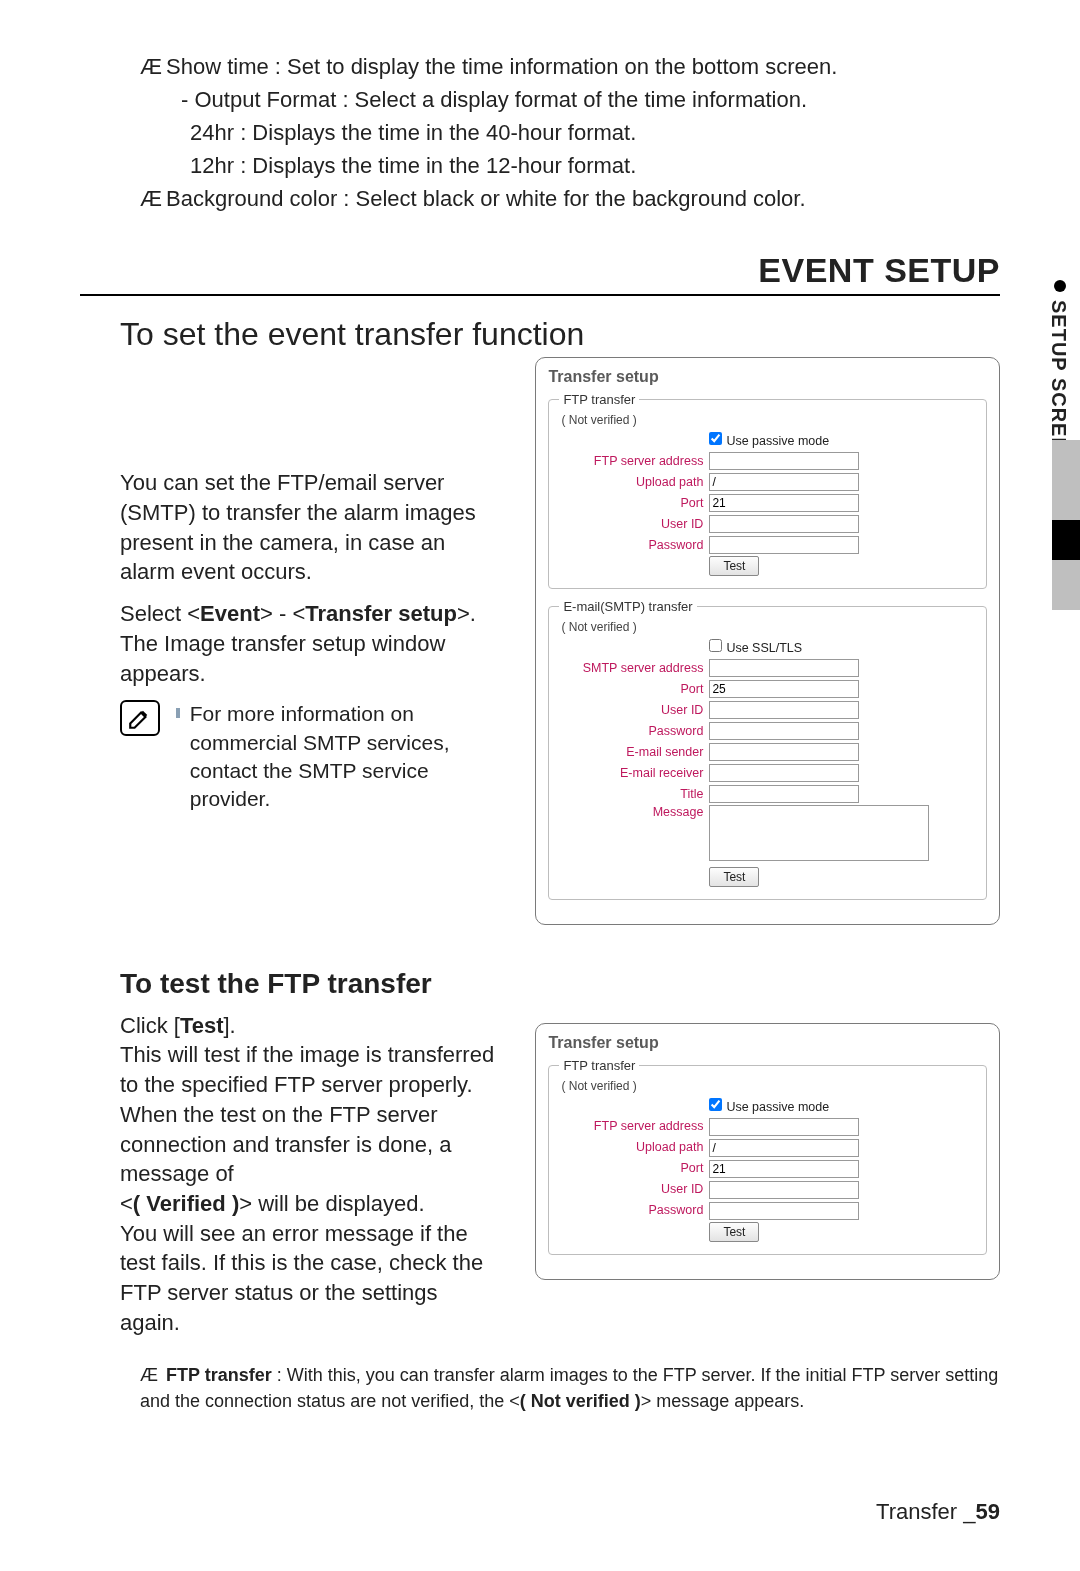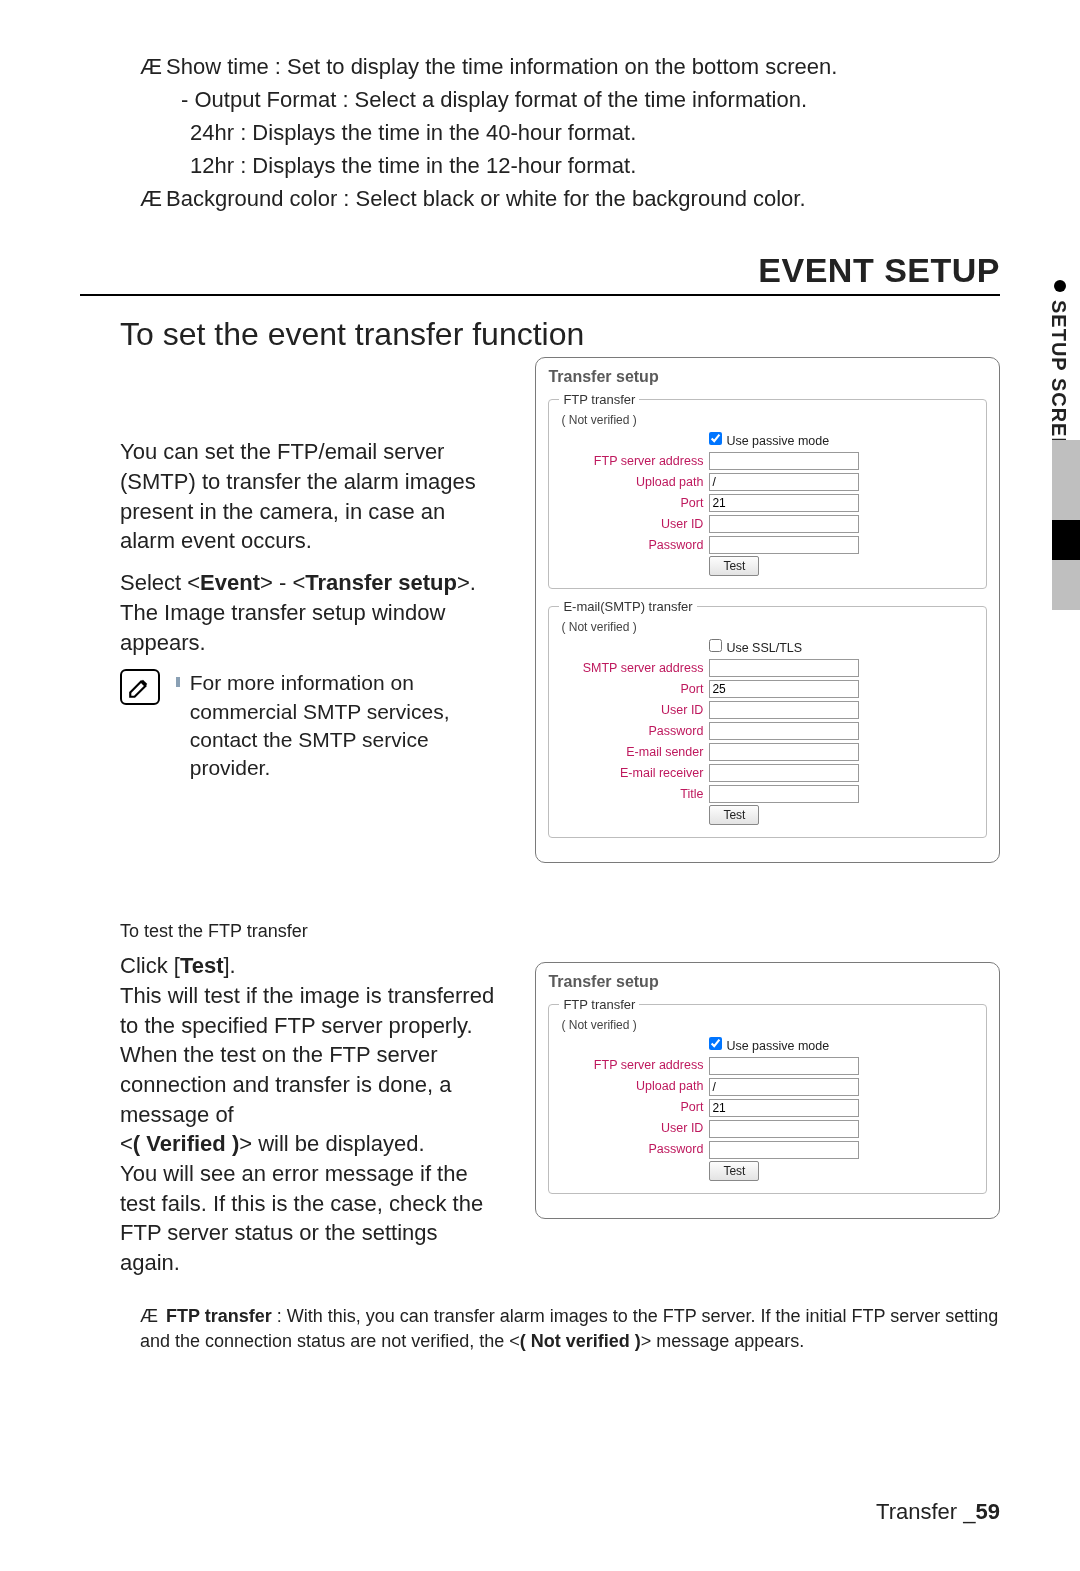--- a/index.html
+++ b/index.html
@@ -10,21 +10,21 @@
   .sub { margin-left: 41px; }
   .subsub { margin-left: 50px; }
   h1.event-setup { font-size: 34px; font-weight: bold; margin-top: 36px; border-bottom: 2px solid #000; padding-bottom: 4px; letter-spacing: 0.5px; text-align: right; }
   .side-tab { position: absolute; right: 0; top: 280px; width: 40px; height: 330px; }
   .side-tab .label { writing-mode: vertical-rl; font-size: 20px; font-weight: bold; letter-spacing: 1px; }
   .side-tab .dot { width: 12px; height: 12px; border-radius: 50%; background: #000; position: absolute; top: 0; right: 14px; }
   .side-tab .gray { position: absolute; top: 160px; right: 0; width: 28px; height: 170px; background: #bfbfbf; }
   .side-tab .black { position: absolute; top: 240px; right: 0; width: 28px; height: 40px; background: #000; }
   .section { margin-top: 20px; margin-left: 40px; }
   h2.subhead { font-size: 32px; font-weight: normal; margin-bottom: 4px; }
-  h3.subsubhead { font-size: 18px; font-weight: normal; margin-top: 16px; margin-bottom: 8px; }
+  h3.subsubhead { font-size: 28px; font-weight: bold; margin-top: 0; margin-bottom: 8px; }
   .two-col { display: flex; align-items: center; gap: 40px; }
   .left-col { width: 380px; font-size: 22px; line-height: 1.35; }
   .left-col p { margin-bottom: 12px; }
   .note-row { display: flex; align-items: flex-start; gap: 16px; }
   .note-icon { width: 40px; height: 36px; border: 2px solid #000; border-radius: 6px; display: flex; align-items: center; justify-content: center; flex: 0 0 40px; }
   .note-icon svg { width: 26px; height: 26px; }
   .note-text { font-size: 21px; line-height: 1.35; }
   .note-bullet { width: 10px; height: 10px; background: #8aa0b4; display: inline-block; margin-right: 10px; margin-top: 8px; vertical-align: top; }
   .panel { border: 1px solid #7a7a7a; border-radius: 10px; padding: 10px 12px 14px 12px; width: 470px; background: #fff; }
   .panel-title { font-size: 16px; color: #5a5a5a; font-weight: bold; margin-bottom: 6px; }
@@ -154,20 +154,24 @@
               <div class="ctl"><input class="txt" value="" style=""></div>
             </div>
           <div class="row">
               <label class="lab">E-mail receiver</label>
               <div class="ctl"><input class="txt" value="" style=""></div>
             </div>
           <div class="row">
               <label class="lab">Title</label>
               <div class="ctl"><input class="txt" value="" style=""></div>
             </div>
+          <div class="row" style="align-items:flex-start;">
+              <label class="lab">Message</label>
+              <div class="ctl"><textarea class="txtarea" style=""></textarea></div>
+            </div>
           <div class="row">
               <label class="lab"></label>
               <div class="ctl"><span class="btn-test">Test</span></div>
             </div>
         </fieldset>
       </div>
     </div>
   </div>
 
   <div class="test-section">

